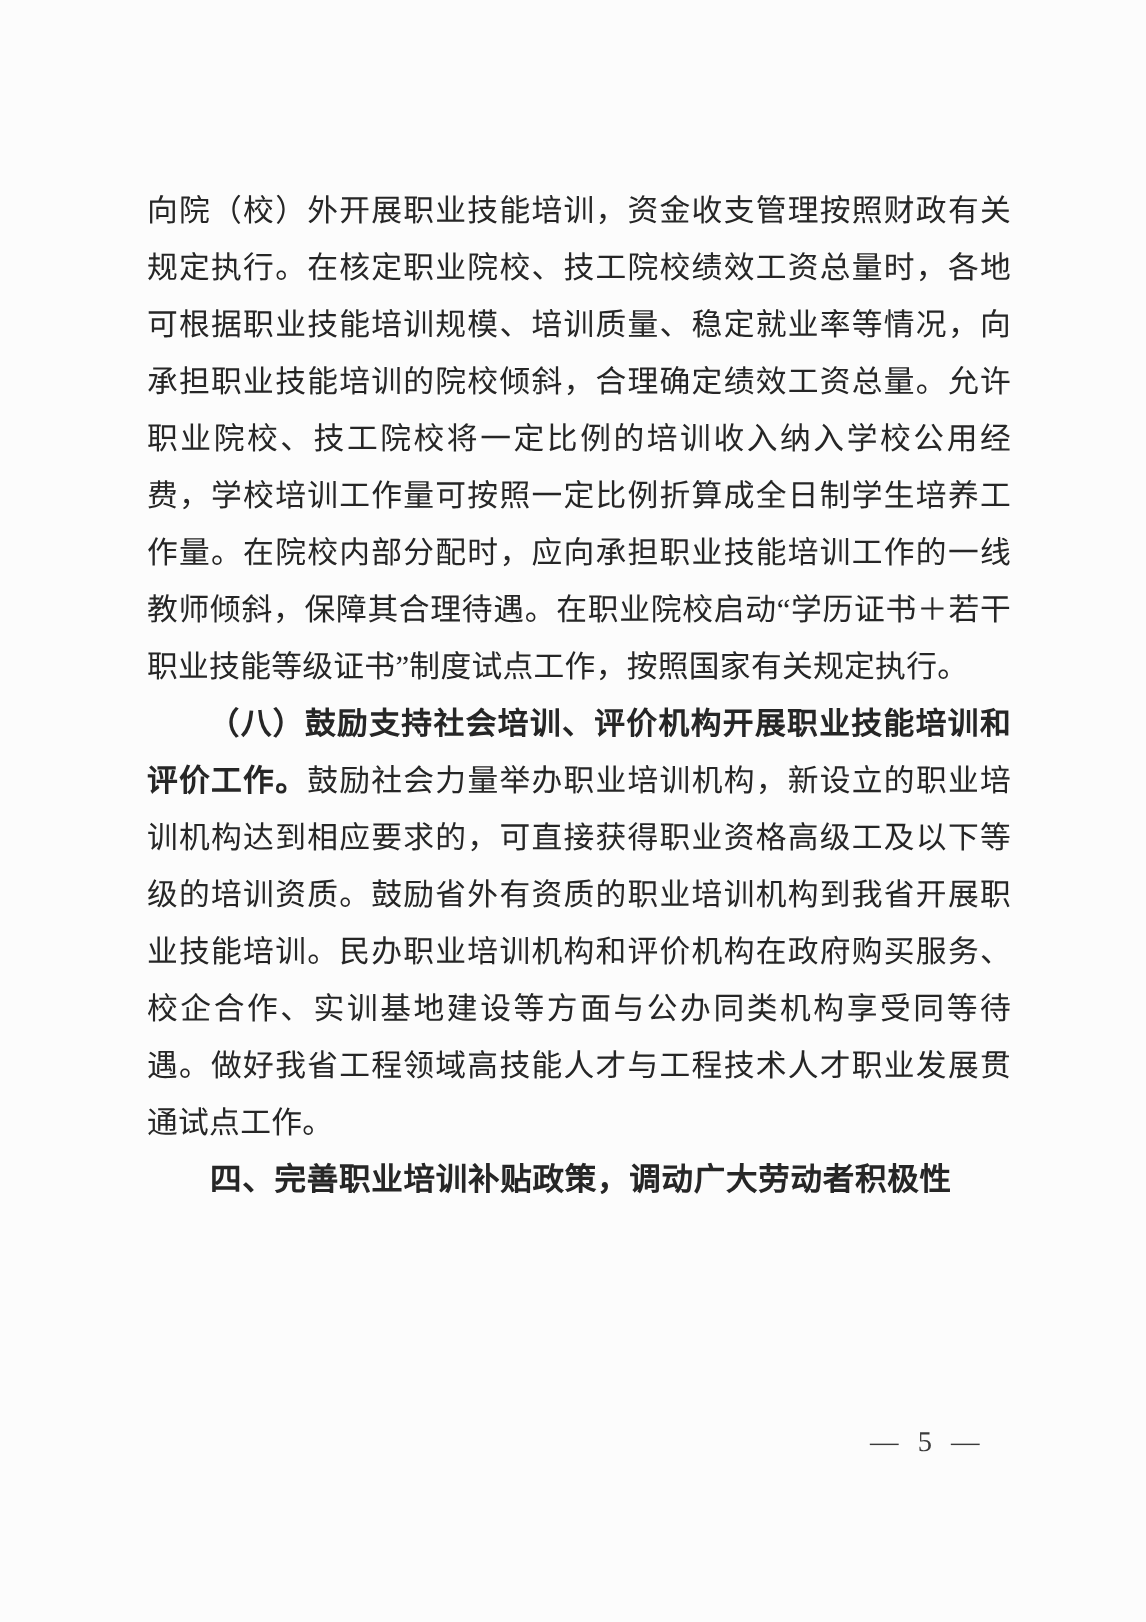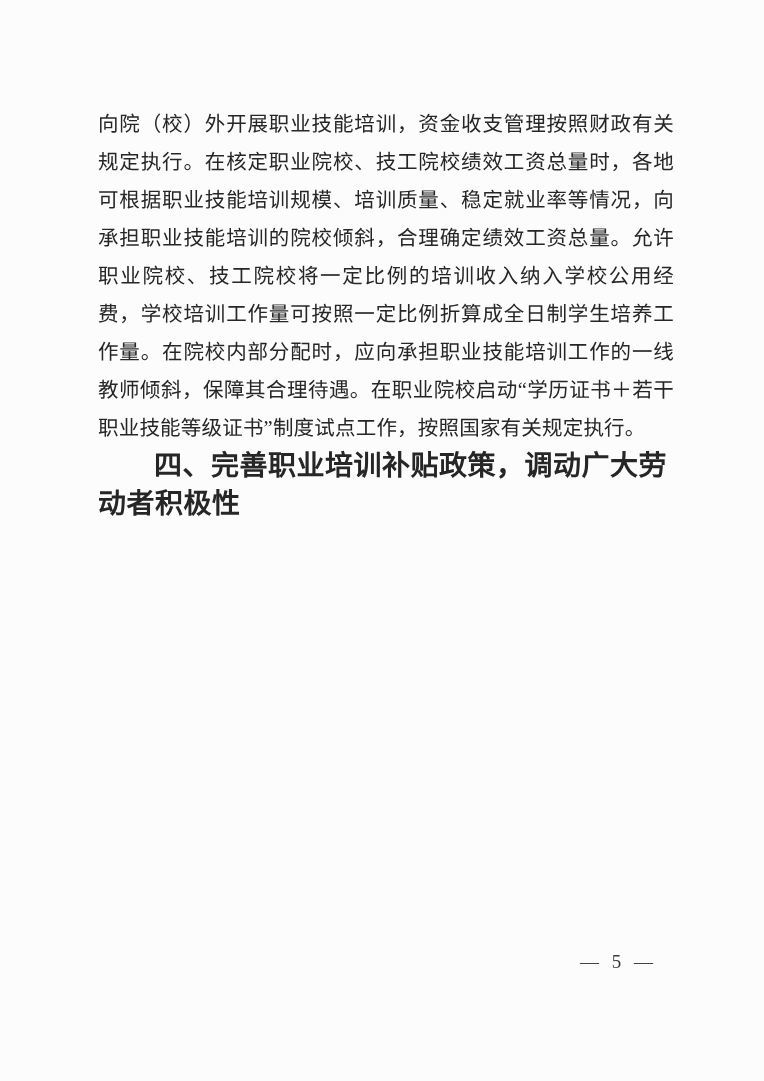--- a/index.html
+++ b/index.html
@@ -13,40 +13,40 @@
     width: 764px;
     height: 1081px;
     background: #fcfcfc;
     color: #262626;
     font-family: "Liberation Serif", "DejaVu Serif", serif;
     overflow: hidden;
   }
   .text-block {
     position: absolute;
     left: 98px;
-    top: 105px;
+    top: 122px;
     width: 576px;
   }
   .par {
     margin: 0;
     font-size: 20.5px;
     line-height: 38px;
     text-align: justify;
     text-justify: inter-character;
     letter-spacing: 0.2px;
   }
   .indent {
     text-indent: 2em;
   }
   .lead {
     font-weight: 700;
   }
   .heading {
     margin: 0;
-    font-size: 28px;
+    font-size: 21px;
     line-height: 38px;
     font-family: "Liberation Sans", "DejaVu Sans", sans-serif;
     font-weight: 700;
     letter-spacing: 0.5px;
   }
   .page-footer {
     position: absolute;
     top: 948px;
     right: 107px;
     font-size: 19px;
@@ -57,20 +57,21 @@
   }
 </style>
 </head>
 <body>
 
 <div class="page">
   <main class="text-block">
 
     <p class="par"><span class="run">向院（校）外开展职业技能培训，资金收支管理按照财政有关规定执行。在核定职业院校、技工院校绩效工资总量时，各地可根据职业技能培训规模、培训质量、稳定就业率等情况，向承担职业技能培训的院校倾斜，合理确定绩效工资总量。允许职业院校、技工院校将一定比例的培训收入纳入学校公用经费，学校培训工作量可按照一定比例折算成全日制学生培养工作量。在院校内部分配时，应向承担职业技能培训工作的一线教师倾斜，保障其合理待遇。在职业院校启动“学历证书＋若干职业技能等级证书”制度试点工作，按照国家有关规定执行。</span></p>
 
+    <p class="par indent"><span class="run lead">（八）鼓励支持社会培训、评价机构开展职业技能培训和评价工作。</span><span class="run">鼓励社会力量举办职业培训机构，新设立的职业培训机构达到相应要求的，可直接获得职业资格高级工及以下等级的培训资质。鼓励省外有资质的职业培训机构到我省开展职业技能培训。民办职业培训机构和评价机构在政府购买服务、校企合作、实训基地建设等方面与公办同类机构享受同等待遇。做好我省工程领域高技能人才与工程技术人才职业发展贯通试点工作。</span></p>
 
     <h2 class="heading indent">四、完善职业培训补贴政策，调动广大劳动者积极性</h2>
 
 
   </main>
 
   <footer class="page-footer">— 5 —</footer>
 </div>
 
 </body></html>

